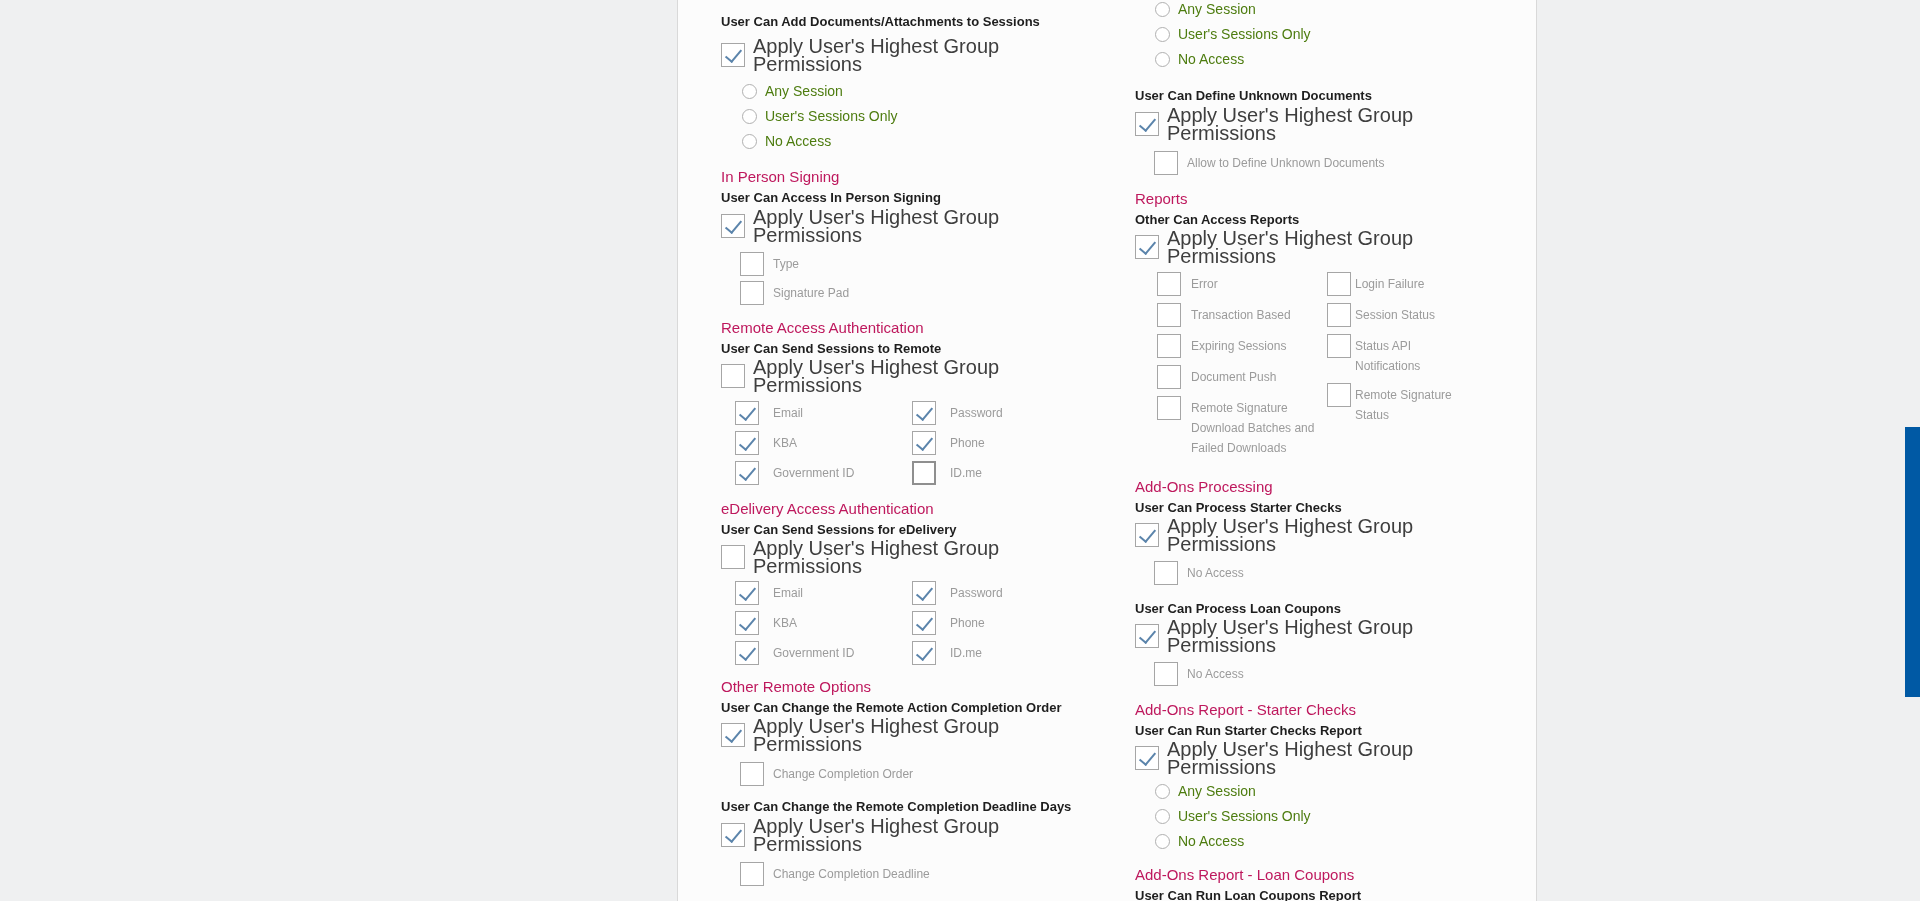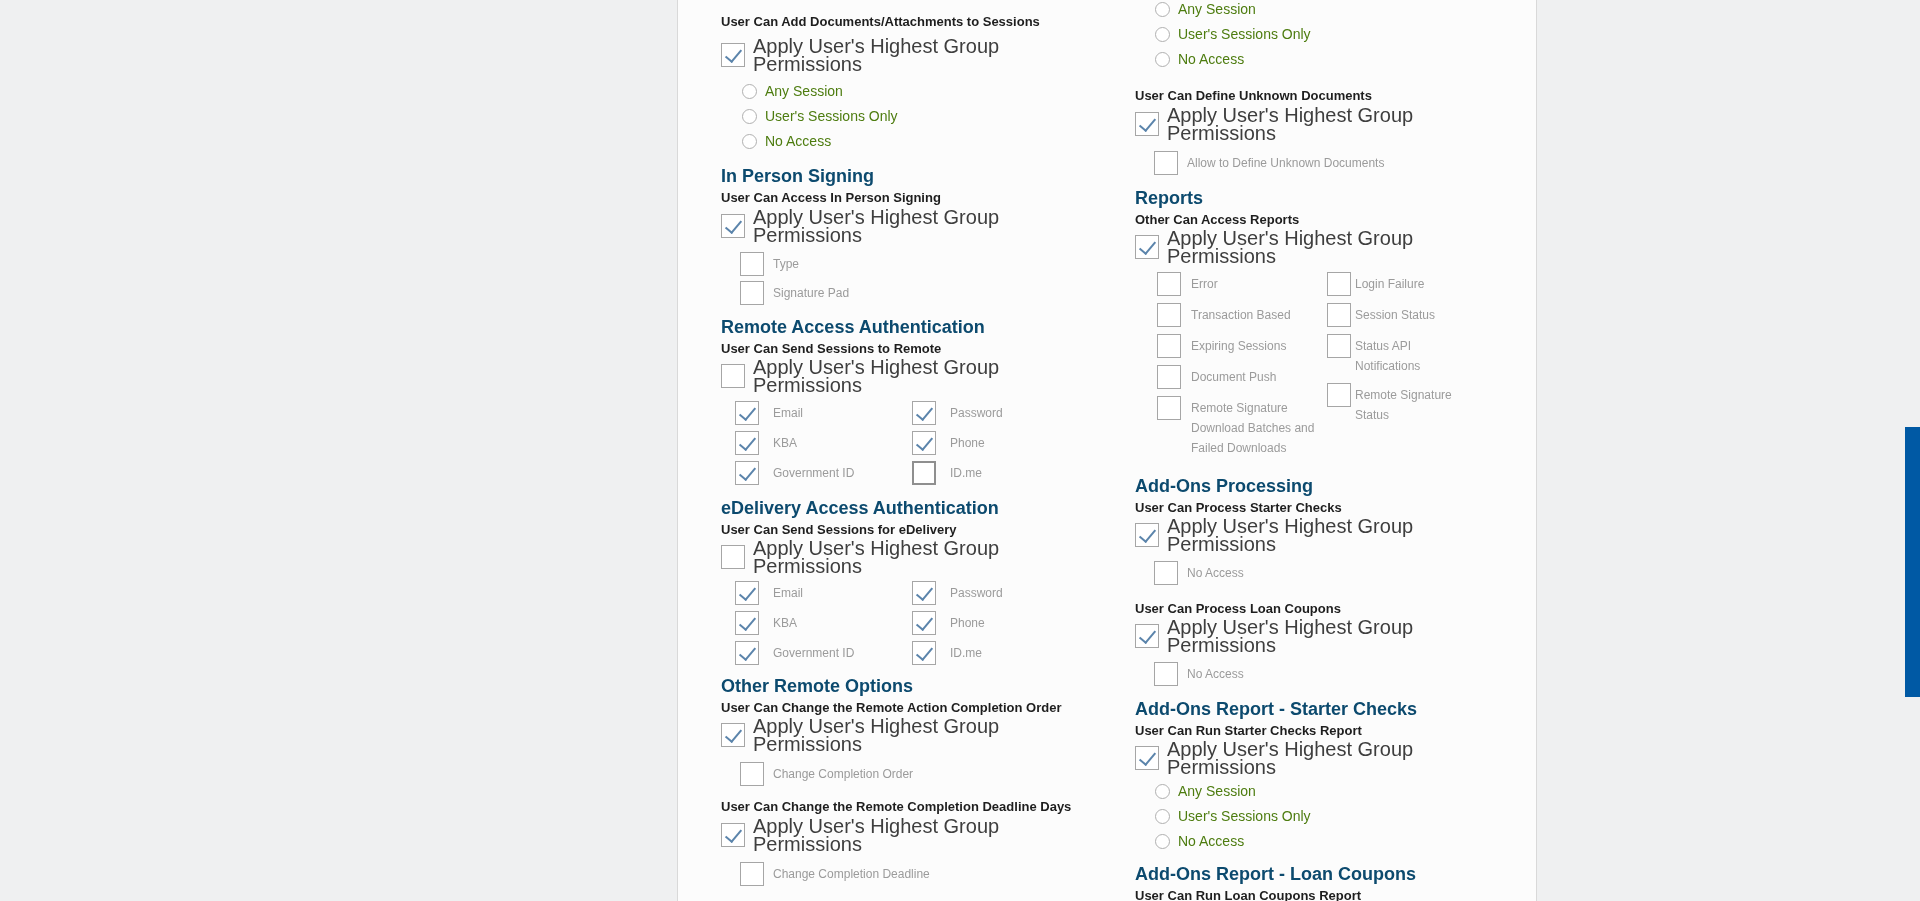--- a/index.html
+++ b/index.html
@@ -12,21 +12,21 @@
   .panel{
     position:absolute;left:677px;top:0;width:860px;height:901px;
     background:#fcfcfc;
     border-left:1px solid #d9d9d9;border-right:1px solid #d9d9d9;
     box-sizing:border-box;
   }
   .col{position:absolute;top:0;}
   .col-left{left:43px;width:370px;}
   .col-right{left:457px;width:380px;}
 
-  .h2{font-size:18px;font-weight:700;color:#0c4a6e;line-height:19px;}
+  .h2{font-size:15px;font-weight:400;color:#be185d;line-height:19px;}
   .h3{font-size:13px;font-weight:700;color:#1e1e1e;line-height:15px;}
 
   .row{display:flex;align-items:center;}
   .row-top{display:flex;align-items:flex-start;}
 
   .cb{
     width:24px;height:24px;box-sizing:border-box;flex:none;
     border:1px solid #a6a6a6;background:#ffffff;position:relative;
   }
   .cb.checked::after{

